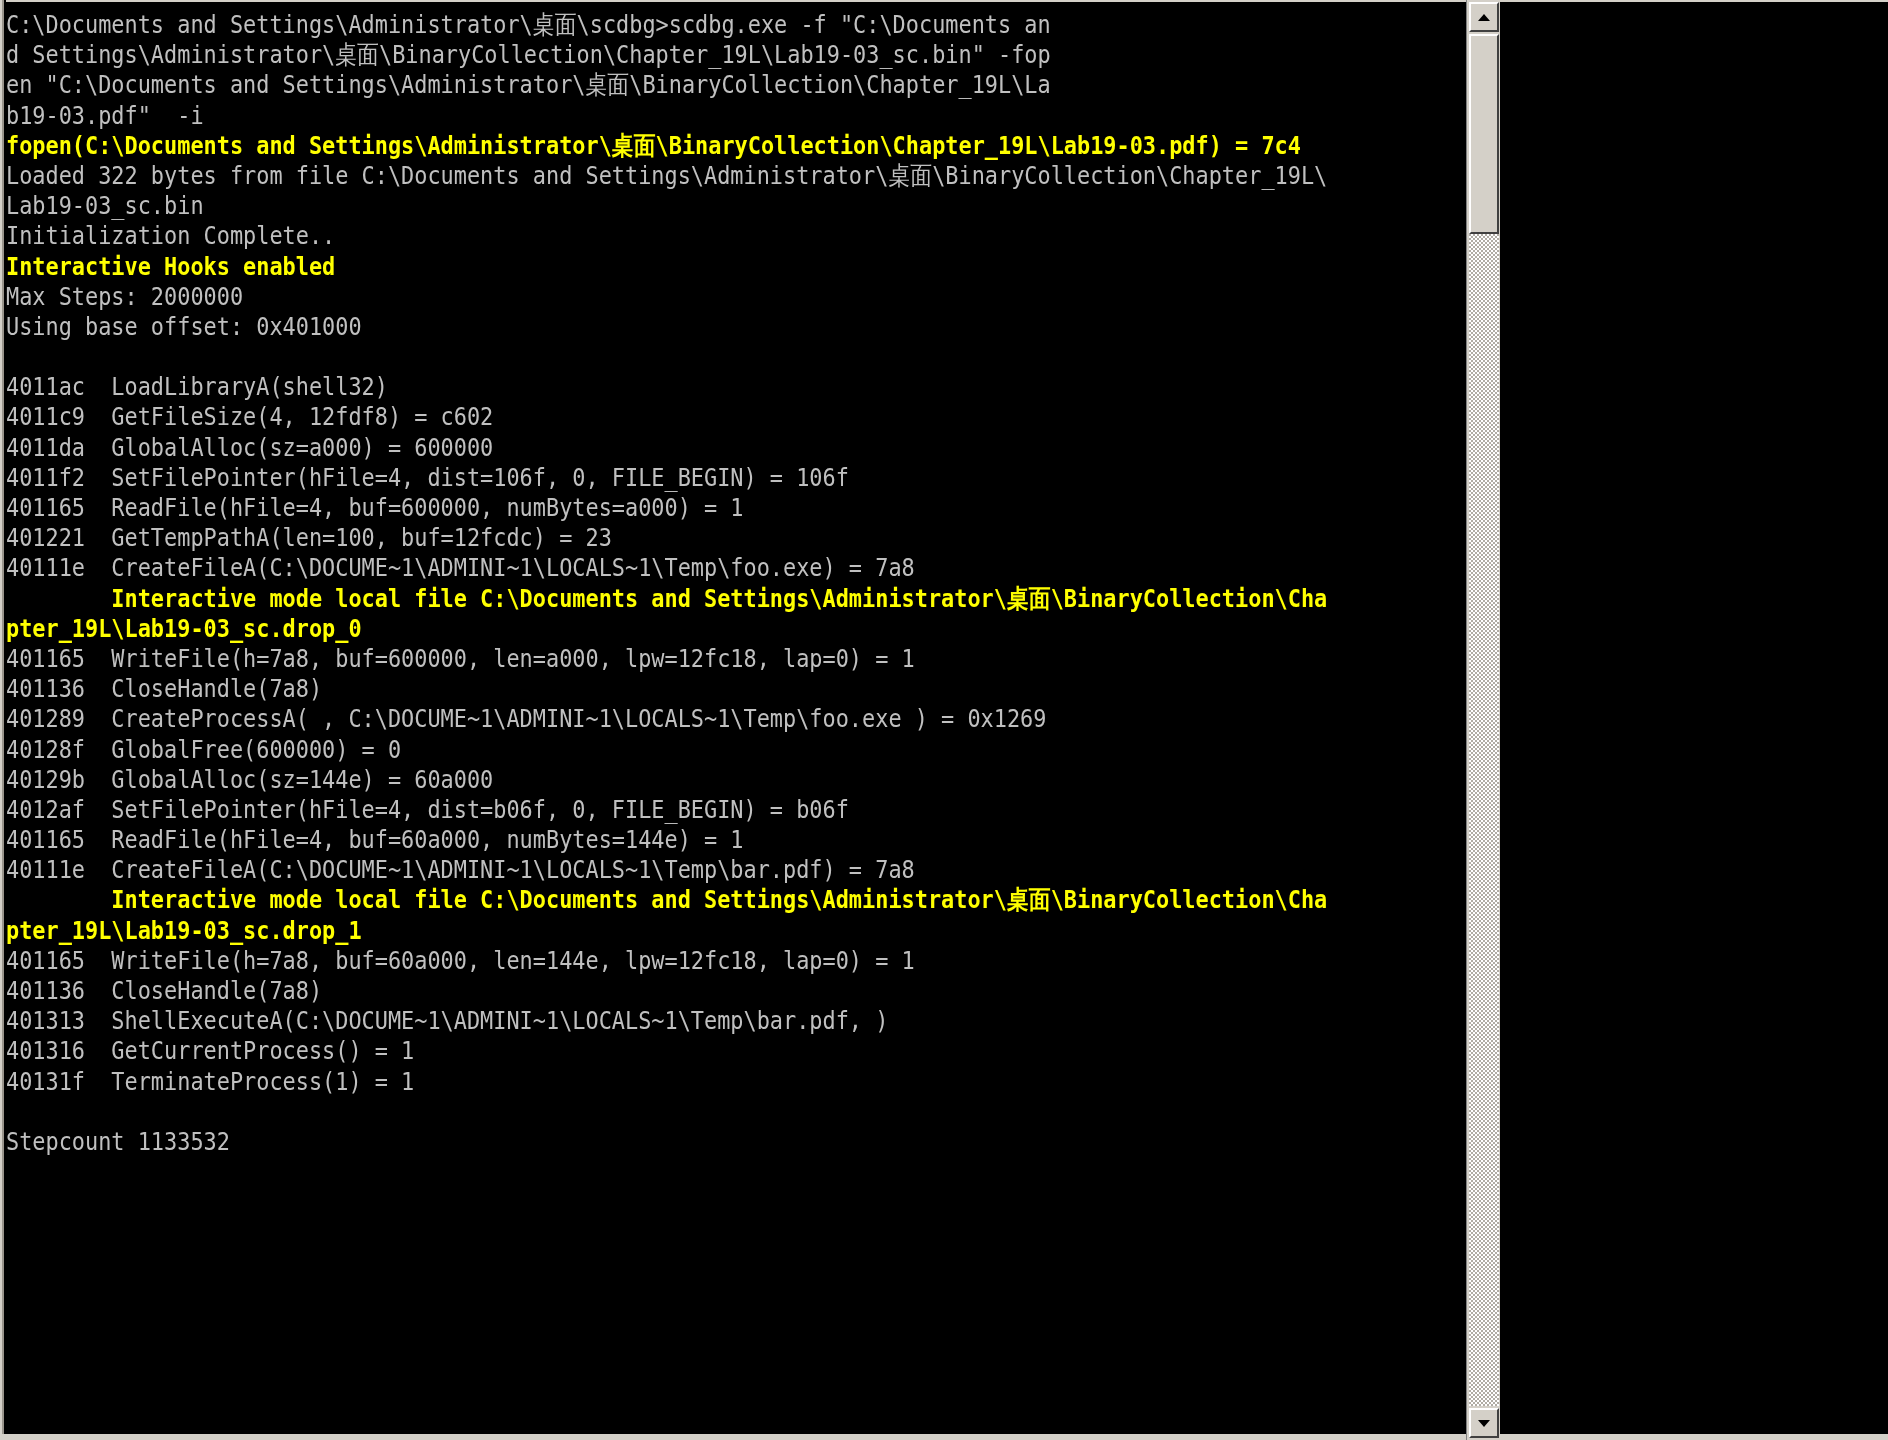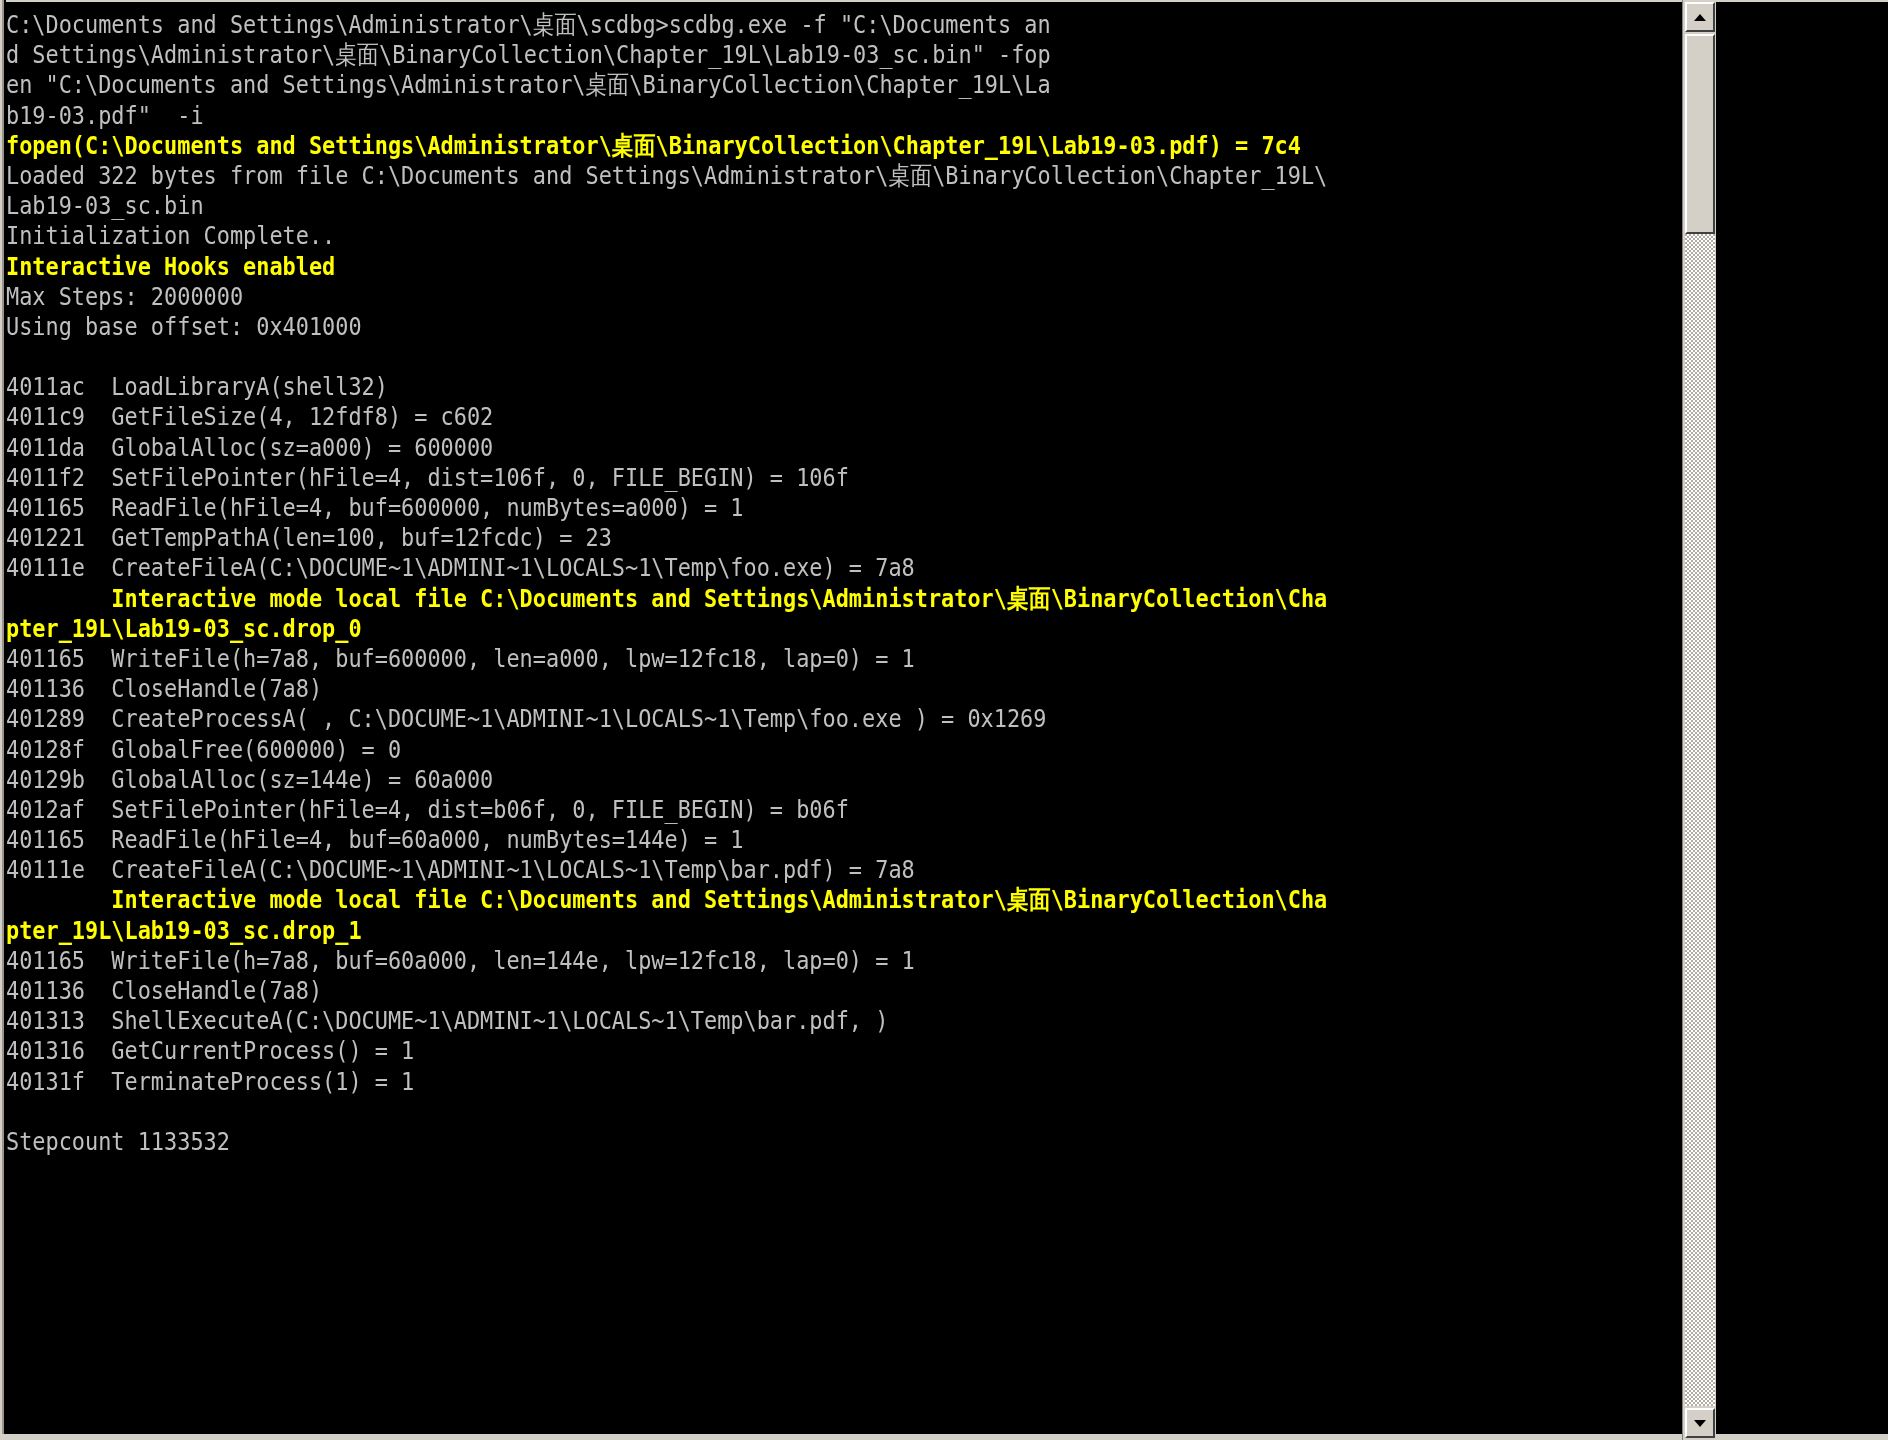--- a/index.html
+++ b/index.html
@@ -12,21 +12,21 @@
     height: 1440px;
     overflow: hidden;
     font-family: "DejaVu Sans Mono", "Liberation Mono", monospace;
   }
 
   
   #console-window {
     position: absolute;
     left: 0;
     top: 0;
-    width: 1716px;
+    width: 1500px;
     height: 1440px;
     background: #000000;
     box-sizing: border-box;
   }
 
   
   .bevel-left {
     position: absolute;
     left: 0; top: 0;
     width: 6px; height: 1440px;

